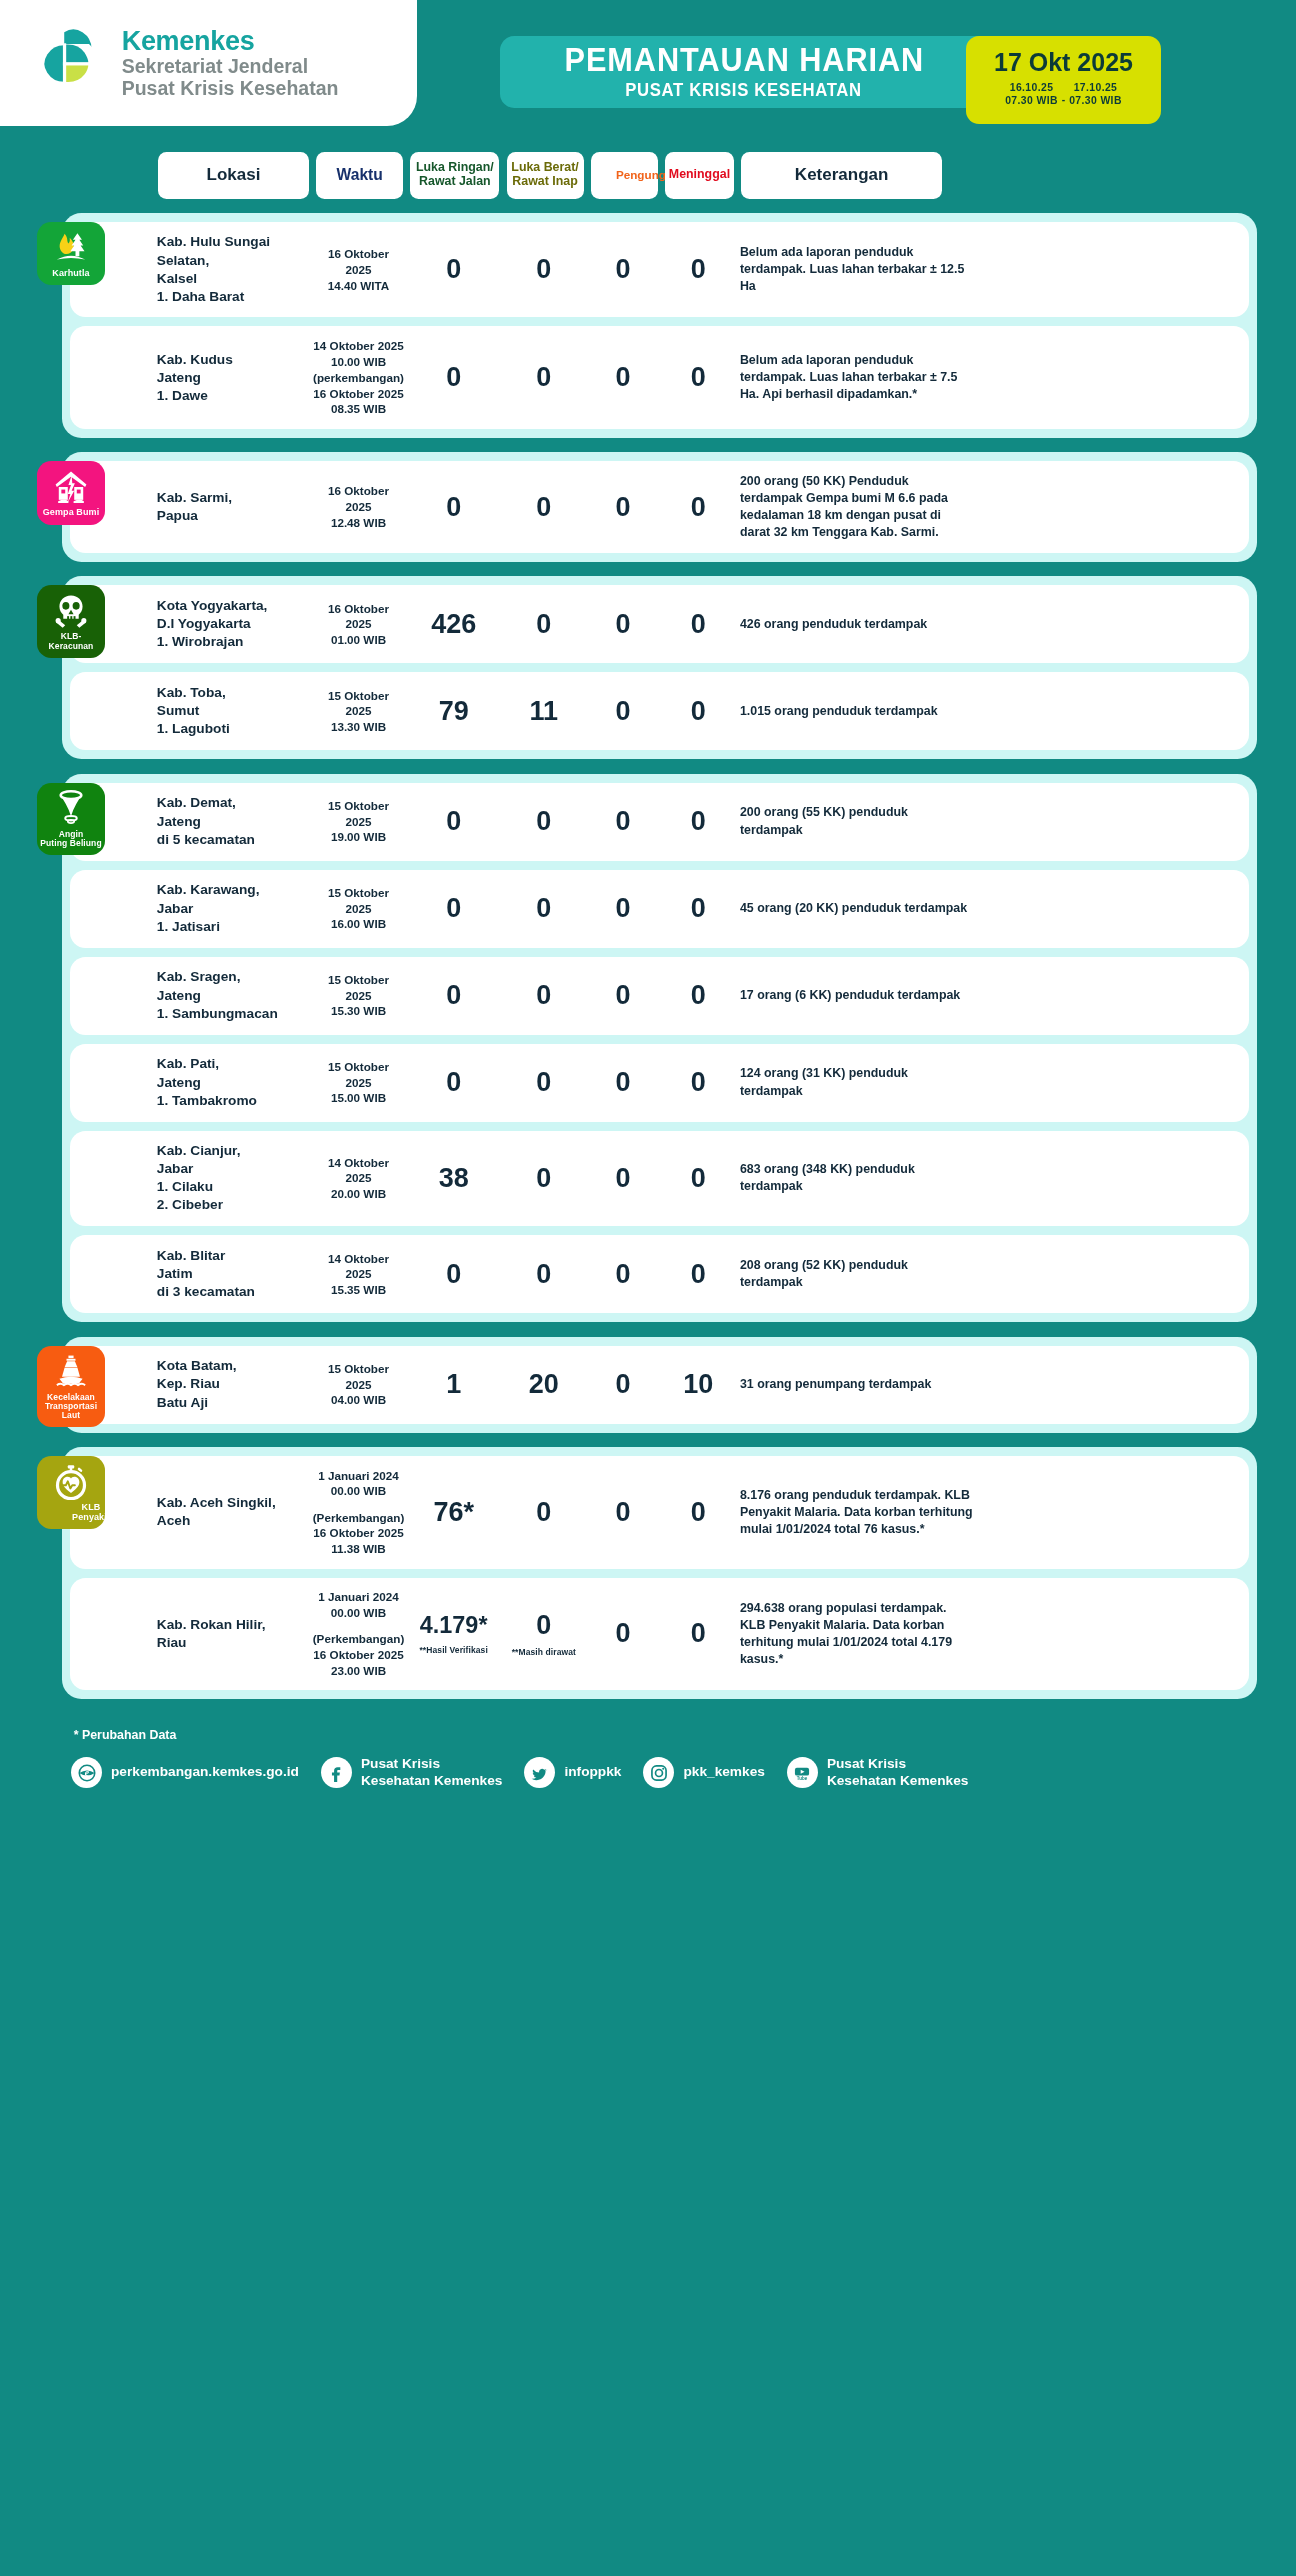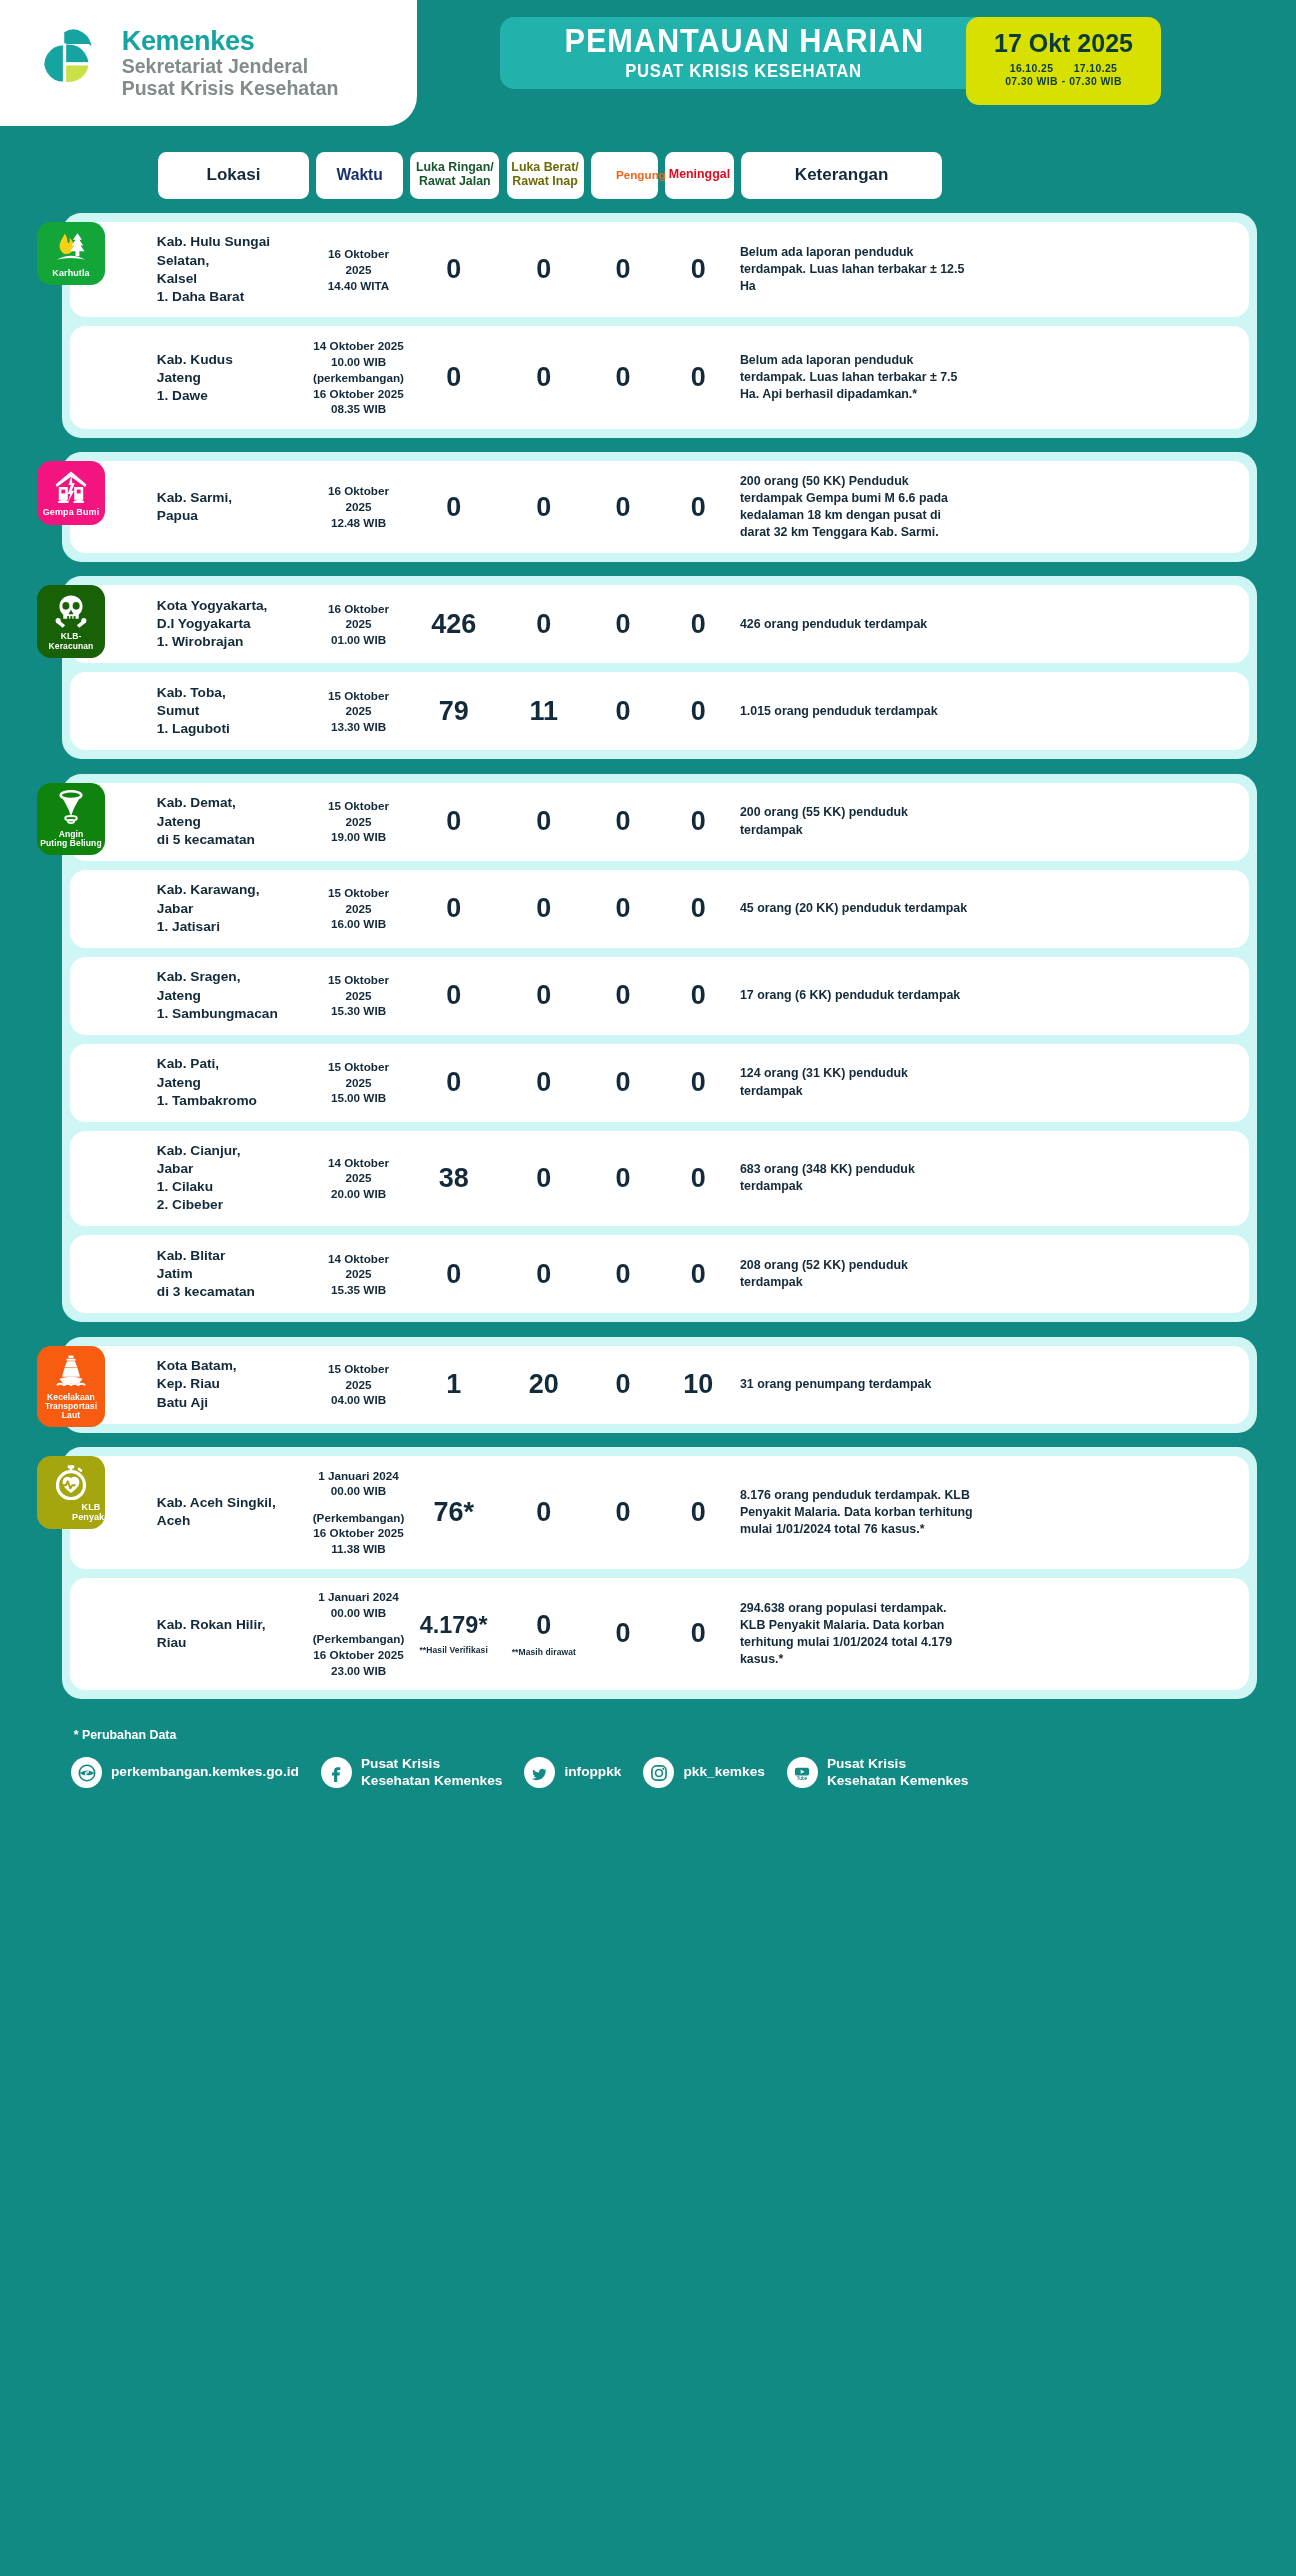--- a/index.html
+++ b/index.html
@@ -37,21 +37,21 @@
   .logo-text { display: flex; flex-direction: column; line-height: 1.12; }
   .logo-l1 {
     font-size: 27px; font-weight: bold; color: #16a4a0; letter-spacing: -0.3px;
   }
   .logo-l2 { font-size: 19.5px; font-weight: bold; color: #808b8b; }
   .logo-l3 { font-size: 19.5px; font-weight: bold; color: #808b8b; }
 
   .title-wrap {
     position: absolute;
     left: 452px;
-    top: 17px;
+    top: 36px;
     display: flex;
     align-items: center;
     padding-left: 48px;
   }
   .title-box {
     background: #22b2ac;
     border-radius: 14.3px;
     padding: 13px 72px 13px 39px;
     display: flex;
     flex-direction: column;

